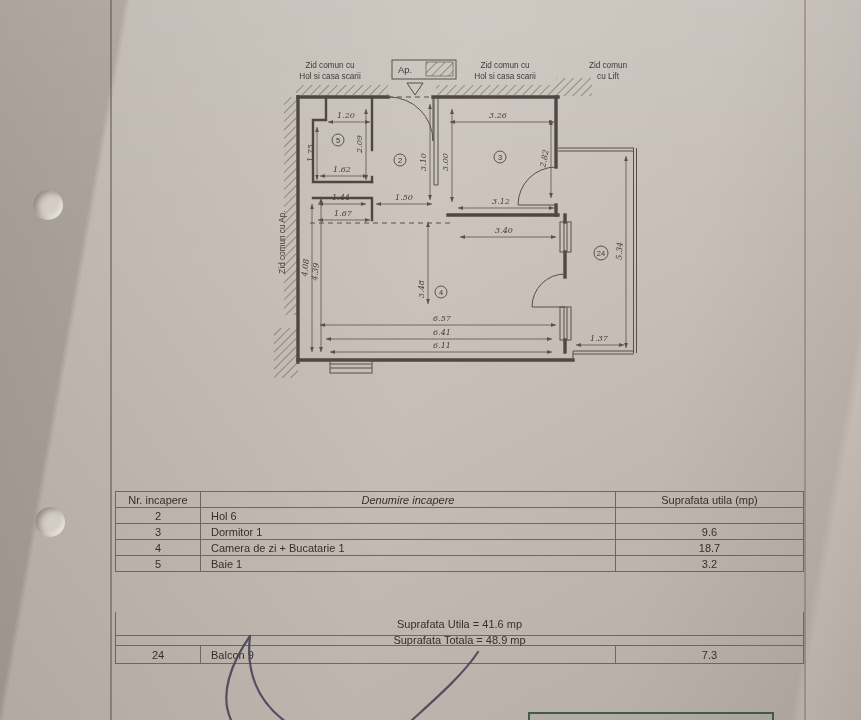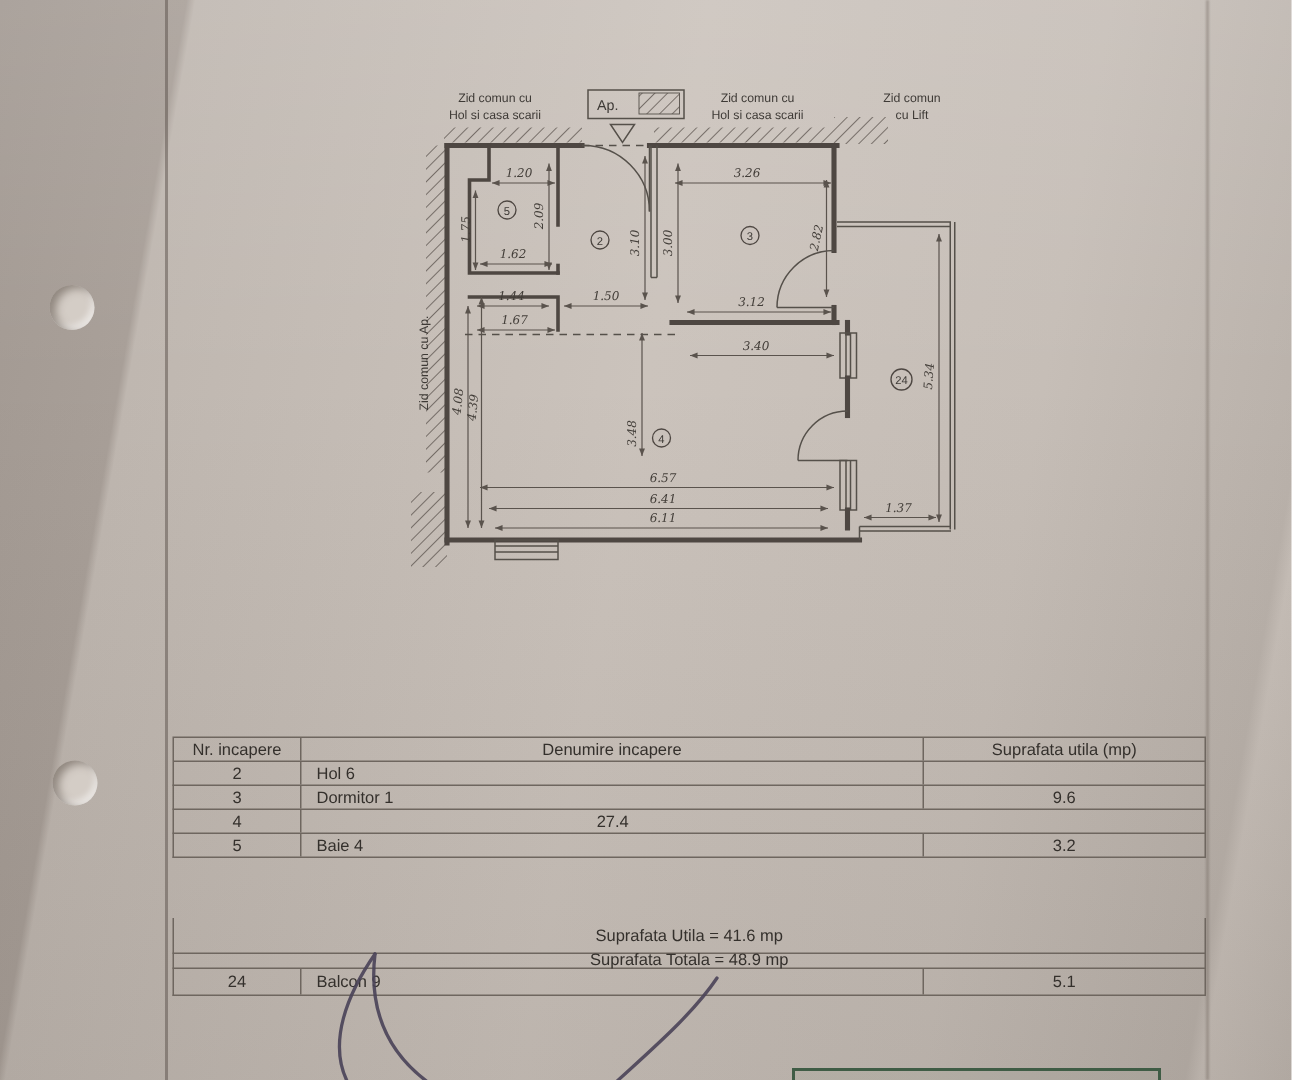--- a/index.html
+++ b/index.html
@@ -222,51 +222,52 @@
     <text class="dimtext" x="174" y="283">6.41</text>
     <text class="dimtext" x="174" y="296">6.11</text>
     <text class="dimtext" x="354" y="199" transform="rotate(-86 354 199)">5.34</text>
     <text class="dimtext" x="331" y="289">1.37</text>
   </g>
 </svg>
 
 <div class="tbl">
   <div class="trow hdr first">
     <div class="cnr">Nr. incapere</div>
-    <div class="cname" style="justify-content:center; padding-left:0;">Denumire incapere</div>
+    <div class="cname" style="justify-content:center; padding-left:0;font-style:italic;">Denumire incapere</div>
     <div class="carea">Suprafata utila (mp)</div>
   </div>
   <div class="trow r">
     <div class="cnr">2</div>
     <div class="cname">Hol 6</div>
   </div>
   <div class="trow r">
     <div class="cnr">3</div>
     <div class="cname">Dormitor 1</div>
     <div class="carea">9.6</div>
   </div>
   <div class="trow r">
     <div class="cnr">4</div>
-    <div class="carea">27.4</div>
+    <div class="cname">Camera de zi + Bucatarie 1</div>
+    <div class="carea">18.7</div>
   </div>
   <div class="trow r">
     <div class="cnr">5</div>
-    <div class="cname">Baie 4</div>
+    <div class="cname">Baie 1</div>
     <div class="carea">3.2</div>
   </div>
   <div class="trow span">
     <div>Suprafata Utila = 41.6 mp</div>
   </div>
   <div class="trow gap">
       <div></div>
     </div>
   <div class="trow balc">
     <div class="cnr">24</div>
     <div class="cname">Balcon 9</div>
-    <div class="carea">5.1</div>
+    <div class="carea">7.3</div>
   </div>
 </div>
 <div class="total-line">Suprafata Totala = 48.9 mp</div>
 
 <svg id="signature" width="520" height="120" viewBox="0 0 520 120">
   <g fill="none" stroke="#4a4358" stroke-width="2.2" stroke-linecap="round" opacity=".9">
     <path d="M70,36 C52,62 38,95 52,122"></path>
     <path d="M70,36 C66,70 76,100 106,122"></path>
     <path d="M298,52 C282,76 254,100 230,122"></path>
   </g>

